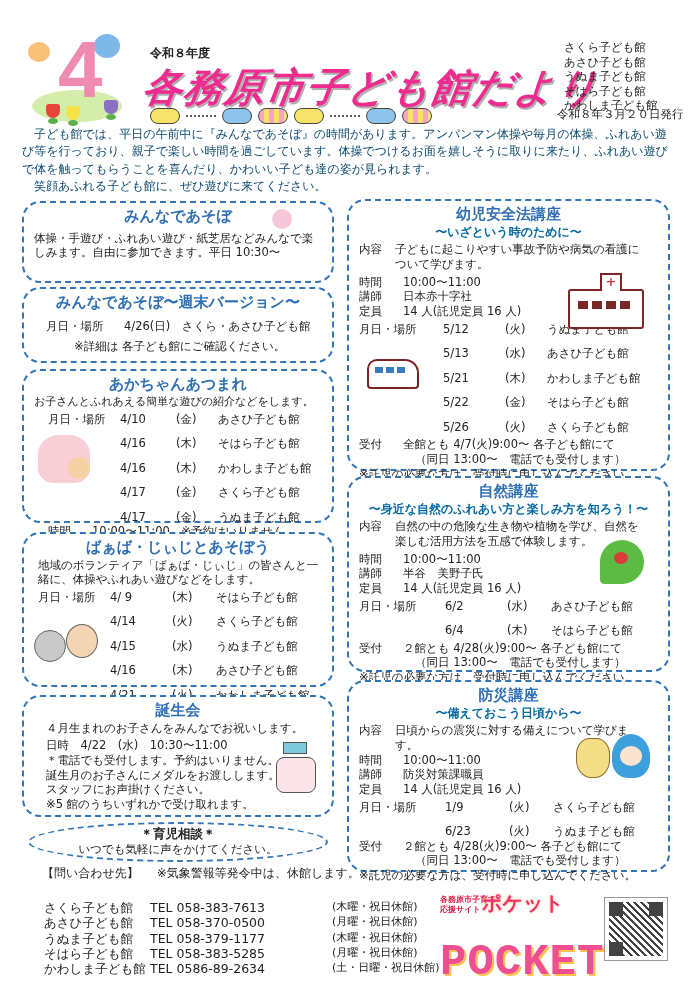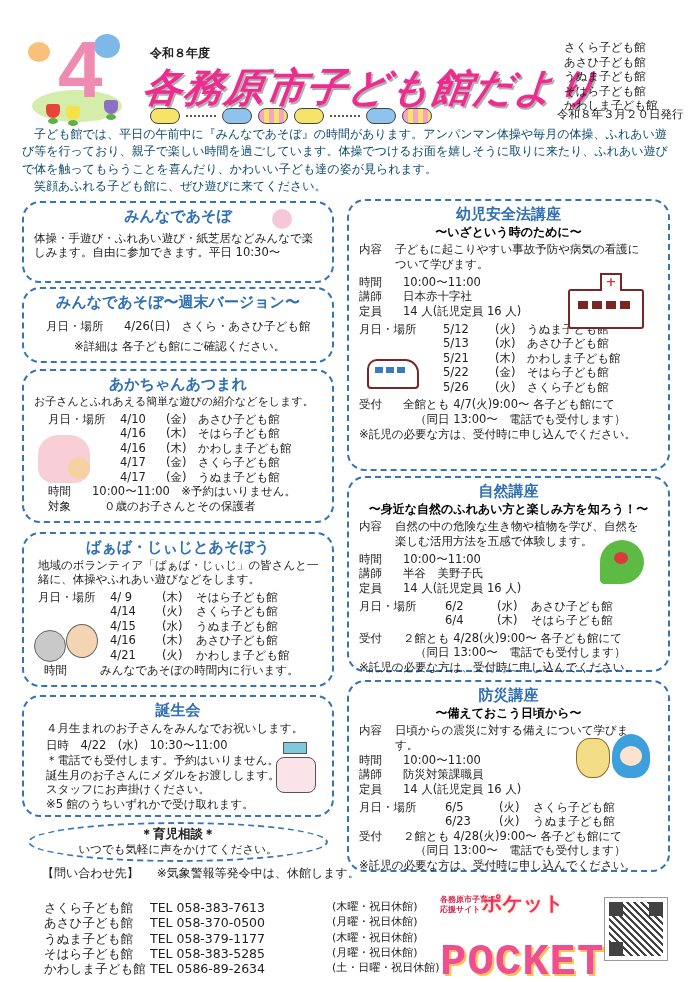--- a/index.html
+++ b/index.html
@@ -33,25 +33,25 @@
   .halls-list { position: absolute; left: 564px; top: 40px; font-size: 11.5px; line-height: 1.27; color: #222; }
   .issue-date { position: absolute; left: 557px; top: 107px; font-size: 11.5px; color: #222; }
 
   
   .intro { position: absolute; left: 22px; top: 126px; width: 650px; font-size: 12px; line-height: 1.45; color: #0c4a6e; }
   .intro p { text-indent: 1em; }
 
   
   .box { position: absolute; border: 2px dashed #3475b8; border-radius: 18px; background: #fff; padding: 4px 10px; }
   .box h2 { color: #2f6fb3; font-weight: bold; font-size: 15px; text-align: center; line-height: 1.3; }
-  .box h3 { color: #000000; font-weight: bold; font-size: 12px; text-align: center; line-height: 1.3; }
+  .box h3 { color: #0369a1; font-weight: bold; font-size: 12px; text-align: center; line-height: 1.3; }
   .box p, .box .line { font-size: 11.5px; line-height: 1.28; }
   .row { display: flex; font-size: 11.5px; line-height: 1.28; }
   .row .k { flex: 0 0 auto; }
-  .sched { display: grid; line-height: 1.26; font-size: 11.5px; }
+  .sched { display: grid; line-height: 1.26; font-size: 11.5px; gap: 10px; }
 
   
   #box-minna { left: 22px; top: 201px; width: 312px; height: 82px; }
   #box-weekend { left: 22px; top: 287px; width: 312px; height: 76px; }
   #box-akachan { left: 22px; top: 369px; width: 312px; height: 154px; }
   #box-baaba { left: 22px; top: 532px; width: 312px; height: 155px; }
   #box-tanjo { left: 22px; top: 695px; width: 312px; height: 122px; }
   #box-soudan { left: 28px; top: 822px; width: 300px; height: 40px; border-radius: 50%; padding: 2px 10px; }
 
   
@@ -342,21 +342,21 @@
       <span class="k" style="width:44px;">講師</span>
       <span>防災対策課職員</span>
     </div>
   <div class="row">
       <span class="k" style="width:44px;">定員</span>
       <span>14 人(託児定員 16 人)</span>
     </div>
   <div style="display:flex; margin-top:3px;">
     <span style="width:86px;">月日・場所</span>
     <div class="sched" style="grid-template-columns:54px 34px auto;">
-      <span>6/5</span>
+      <span>1/9</span>
         <span>(火)</span>
         <span>さくら子ども館</span>
       <span>6/23</span>
         <span>(火)</span>
         <span>うぬま子ども館</span>
     </div>
   </div>
   <div class="row">
       <span class="k" style="width:44px;">受付</span>
       <span>２館とも 4/28(火)9:00〜 各子ども館にて</span>

